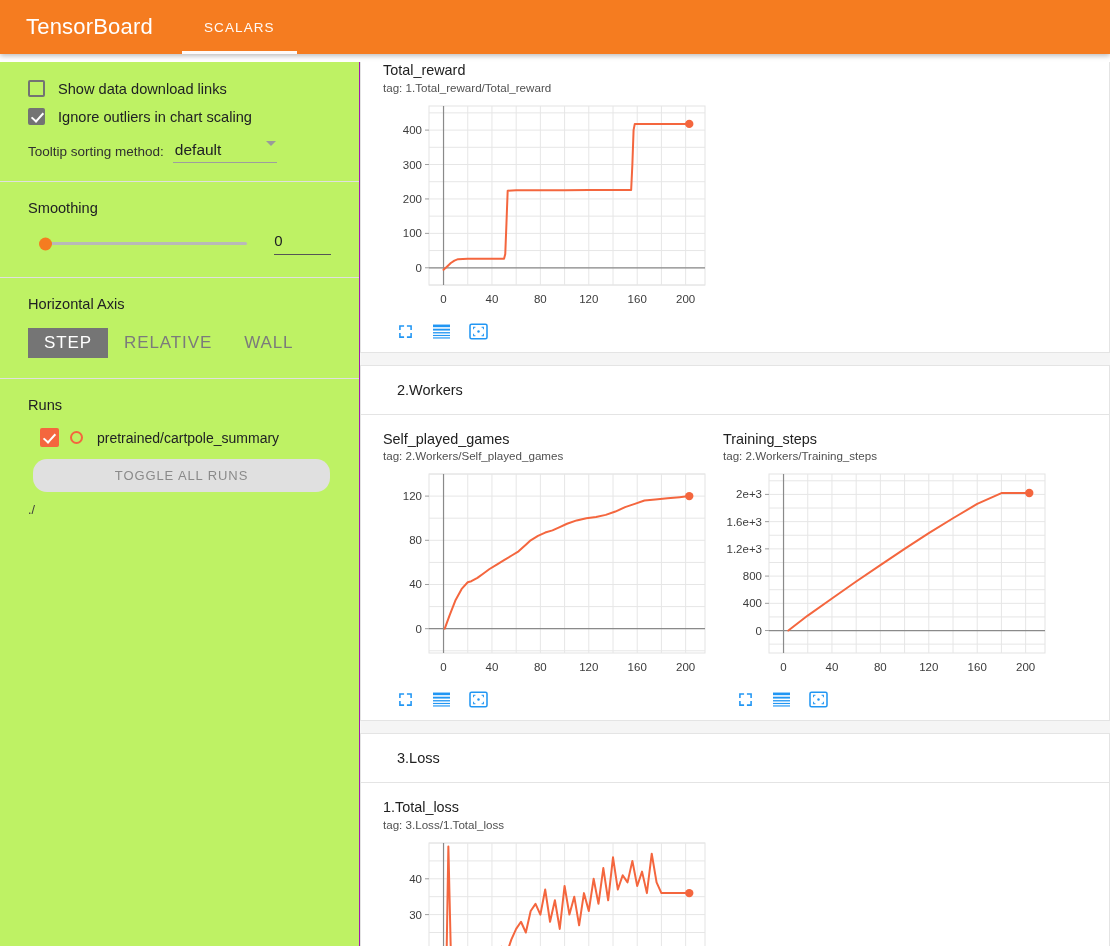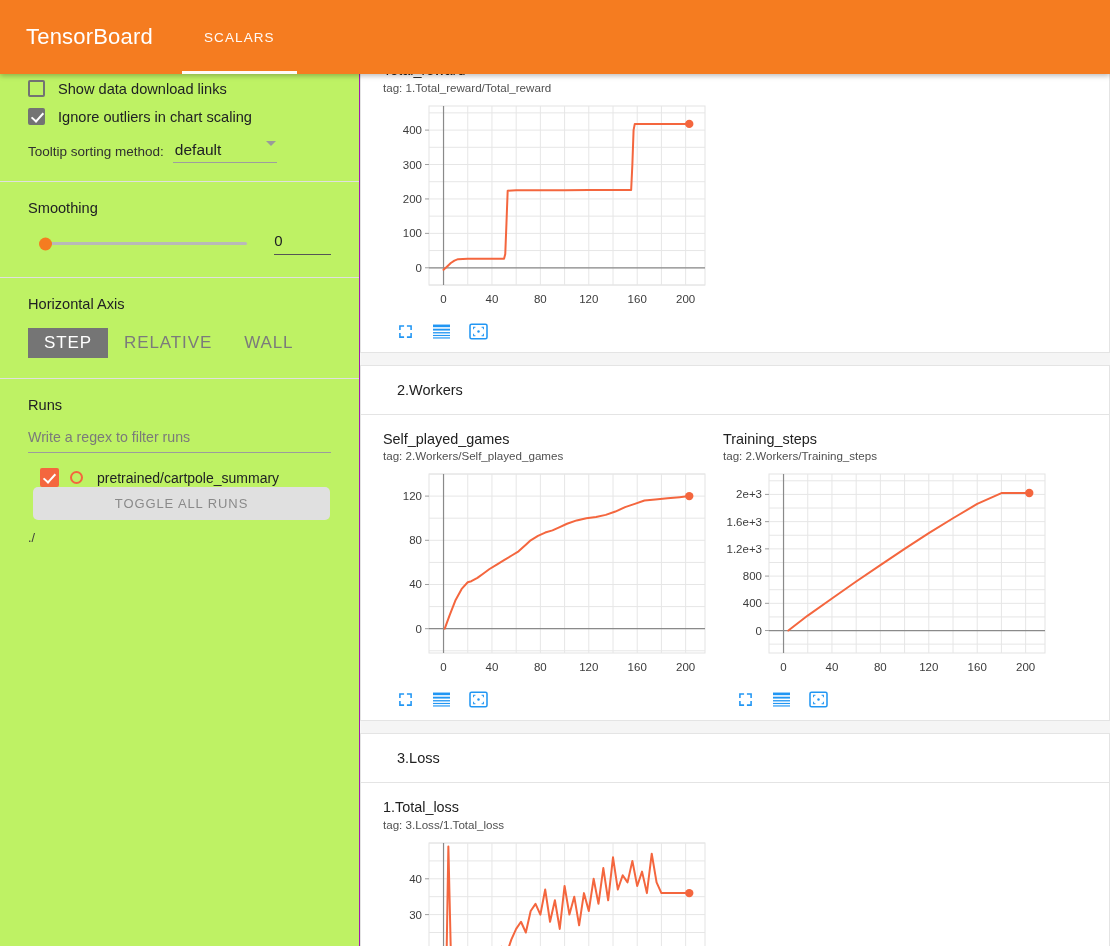--- a/index.html
+++ b/index.html
@@ -8,21 +8,21 @@
     width: 1110px; height: 946px;
     overflow: hidden;
     background: #fff;
     font-family: "Liberation Sans", sans-serif;
     -webkit-font-smoothing: antialiased;
   }
 
   
   #topbar {
     position: absolute; left: 0; top: 0;
-    width: 1110px; height: 74px;
+    width: 1110px; height: 54px;
     background: #f57c20;
     display: flex; align-items: stretch;
     z-index: 20;
     box-shadow: 0 2px 5px rgba(0,0,0,.26);
   }
   #brand {
     color: #fff;
     font-size: 22px;
     letter-spacing: .2px;
     display: flex; align-items: center;
@@ -171,26 +171,27 @@
   }
   .run-circle {
     width: 13px; height: 13px;
     border: 2px solid #f4663e;
     border-radius: 50%;
     margin-left: 11px; flex: none;
   }
   .run-name { margin-left: 14px; font-size: 14px; color: #202124; }
 
   .toggle-all {
+    margin-top: 12px;
     margin-left: 5px;
     width: 297px;
     height: 33px;
     background: #e0e0e0;
     border: none;
-    border-radius: 5px;
+    border-radius: 14px;
     color: #8a8a8a;
     font-size: 13px;
     letter-spacing: .9px;
     font-family: "Liberation Sans", sans-serif;
     cursor: pointer;
   }
   .run-path { margin-top: 11px; font-size: 12.5px; color: #3c3c3c; }
 
   
   #main {
@@ -275,21 +276,20 @@
       <span class="axis-btn active">STEP</span>
       <span class="axis-btn">RELATIVE</span>
       <span class="axis-btn">WALL</span>
     </div>
   </div>
 
   <div class="sb-divider"></div>
 
   <div class="sb-section" style="padding-top:18px;">
     <div class="sb-title" style="margin-bottom:12px;">Runs</div>
-    <input class="runs-input" type="text" placeholder="Write a regex to filter runs" style="">
     <div class="run-row">
       <span class="run-cb"></span>
       <span class="run-circle"></span>
       <span class="run-name">pretrained/cartpole_summary</span>
     </div>
     <button class="toggle-all">TOGGLE ALL RUNS</button>
     <div class="run-path">./</div>
   </div>
 
 </div>

